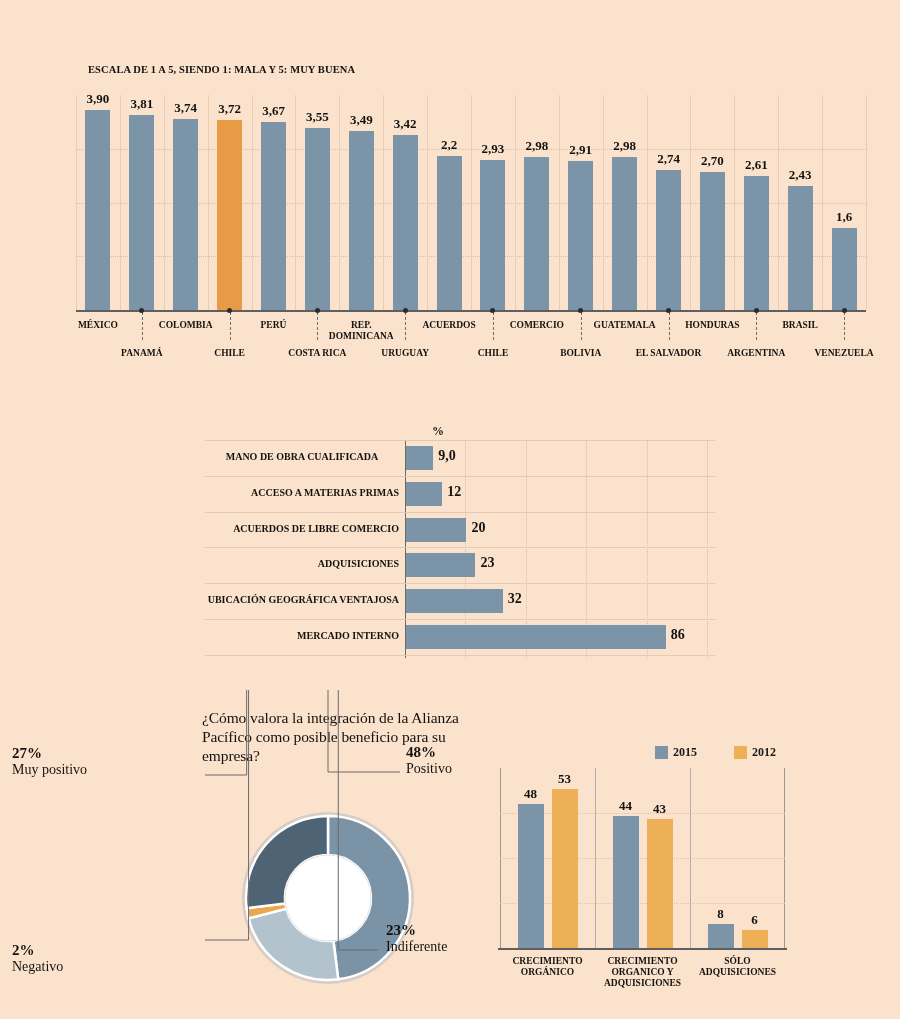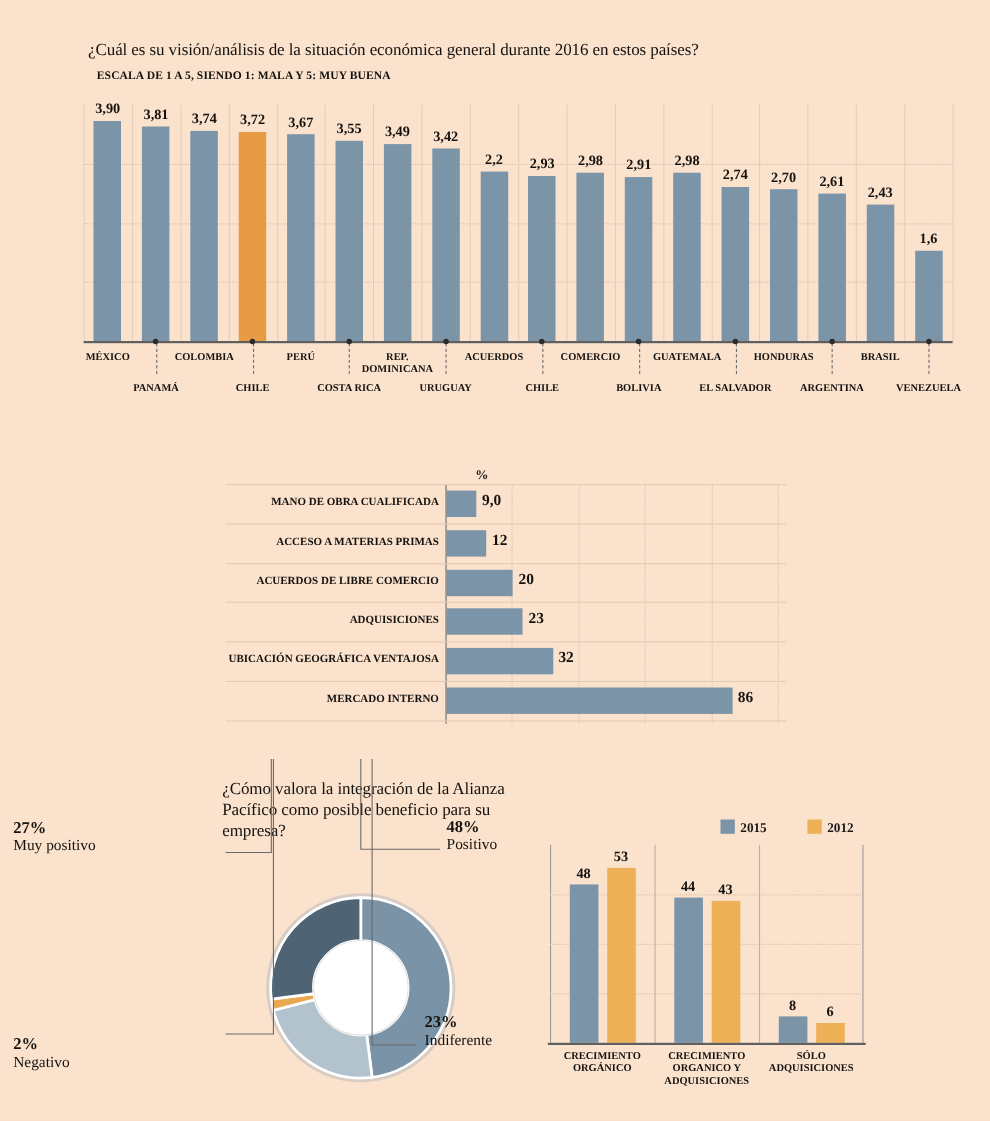--- a/index.html
+++ b/index.html
@@ -97,21 +97,21 @@
     position:absolute;
     font-family:"Liberation Serif", serif;color:#14120f;white-space:nowrap;
   }
   .donut-cb .pct{font-weight:700;font-size:15px;display:block;}
   .donut-cb .nm{font-weight:400;font-size:14px;display:block;}
 
   
   #sec4{position:absolute;left:470px;top:690px;width:430px;height:329px;}
   #sec4 .q-title{position:absolute;left:25px;top:18px;line-height:19px;width:270px;}
   .legend{position:absolute;left:160px;top:55px;display:flex;gap:12px;align-items:center;}
-  .legend .it{display:flex;gap:5px;padding-left:25px;}
+  .legend .it{display:flex;align-items:center;gap:5px;padding-left:25px;}
   .legend .sw{width:13px;height:13px;display:inline-block;}
   .legend .tx{font-family:"Liberation Serif", serif;font-weight:700;font-size:12px;}
   .c4-plot{position:absolute;left:30px;top:78px;width:285px;height:180px;}
   .c4-frame{position:absolute;inset:0;border-left:1px solid #9a9a9a;border-right:1px solid #9a9a9a;}
   .c4-hline{position:absolute;left:0;right:0;border-top:1px dotted #dcc3ac;}
   .c4-vsep{position:absolute;top:0;bottom:0;width:0;border-left:1px solid #b6b0aa;}
   .c4-base{position:absolute;left:28px;top:258px;width:289px;height:2px;background:#5f5f5f;}
   .c4-bar{position:absolute;bottom:0;width:26px;}
   .c4-bar.a{background:#7b94a8;}
   .c4-bar.b{background:#eeb057;}
@@ -123,21 +123,20 @@
     position:absolute;font-family:"Liberation Serif", serif;font-weight:700;font-size:9.5px;
     color:#14120f;text-align:center;line-height:11px;white-space:pre-line;
   }
 </style>
 </head>
 <body>
 
 <div class="page">
 
   <section id="sec1">
-    <div class="q-title">¿Cuál es su visión/análisis de la situación económica general durante 2016 en estos países?</div>
     <div class="q-sub">ESCALA DE 1 A 5, SIENDO  1: MALA Y 5: MUY BUENA</div>
 
     <div class="c1-plot">
       <div class="c1-grid" id="c1-grid">
           <div class="c1-hline" style="top: 53.75px;"></div>
           <div class="c1-hline" style="top: 107.5px;"></div>
           <div class="c1-hline" style="top: 161.25px;"></div>
           <div class="c1-vline" style="left: 0px;"></div>
           <div class="c1-vline" style="left: 43.8889px;"></div>
           <div class="c1-vline" style="left: 87.7778px;"></div>
@@ -243,21 +242,21 @@
   <div class="c2-pct">%</div>
   <div class="c2-plot" id="c2-plot" style="position:absolute;left:205px;top:440px;width:510px;height:218px;">
     <div class="c2-axis"></div>
   <div class="c2-vgrid" style="left: 260.4px;"></div>
       <div class="c2-vgrid" style="left: 320.8px;"></div>
       <div class="c2-vgrid" style="left: 381.2px;"></div>
       <div class="c2-vgrid" style="left: 441.6px;"></div>
       <div class="c2-vgrid" style="left: 502px;"></div>
       <div class="c2-rowline" style="top: 0px; position: absolute; left: 0px; right: 0px;"></div>
       <div class="c2-bar" style="top: 6px; width: 27.18px;"></div>
-      <div class="c2-lab" style="top: 11px; left: 0px; width: 194px;">MANO DE OBRA CUALIFICADA</div>
+      <div class="c2-lab" style="top: 11px; left: 0px; width: 194px; text-align: center;">MANO DE OBRA CUALIFICADA</div>
       <div class="c2-val" style="top: 8px; left: 233.18px;">9,0</div>
       <div class="c2-rowline" style="top: 35.8px; position: absolute; left: 0px; right: 0px;"></div>
       <div class="c2-bar" style="top: 41.8px; width: 36.24px;"></div>
       <div class="c2-lab" style="top: 46.8px; left: 0px; width: 194px;">ACCESO A MATERIAS PRIMAS</div>
       <div class="c2-val" style="top: 43.8px; left: 242.24px;">12</div>
       <div class="c2-rowline" style="top: 71.6px; position: absolute; left: 0px; right: 0px;"></div>
       <div class="c2-bar" style="top: 77.6px; width: 60.4px;"></div>
       <div class="c2-lab" style="top: 82.6px; left: 0px; width: 194px;">ACUERDOS DE LIBRE COMERCIO</div>
       <div class="c2-val" style="top: 79.6px; left: 266.4px;">20</div>
       <div class="c2-rowline" style="top: 107.4px; position: absolute; left: 0px; right: 0px;"></div>

